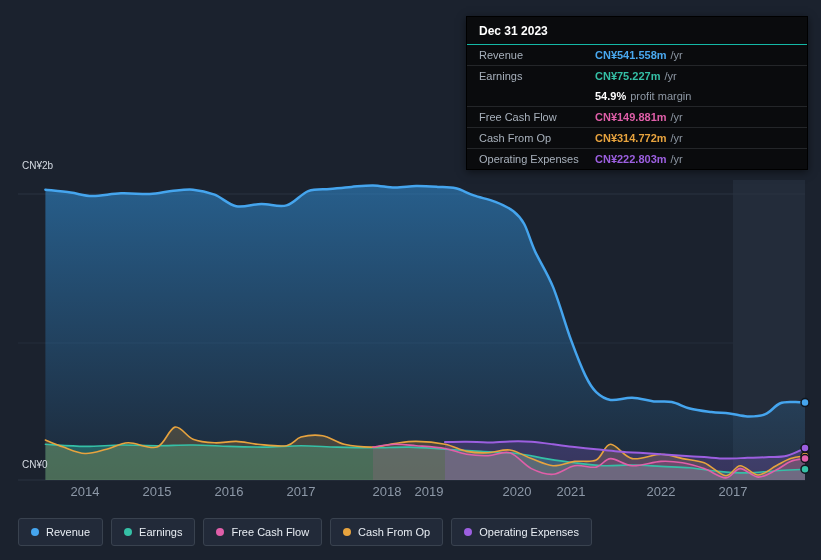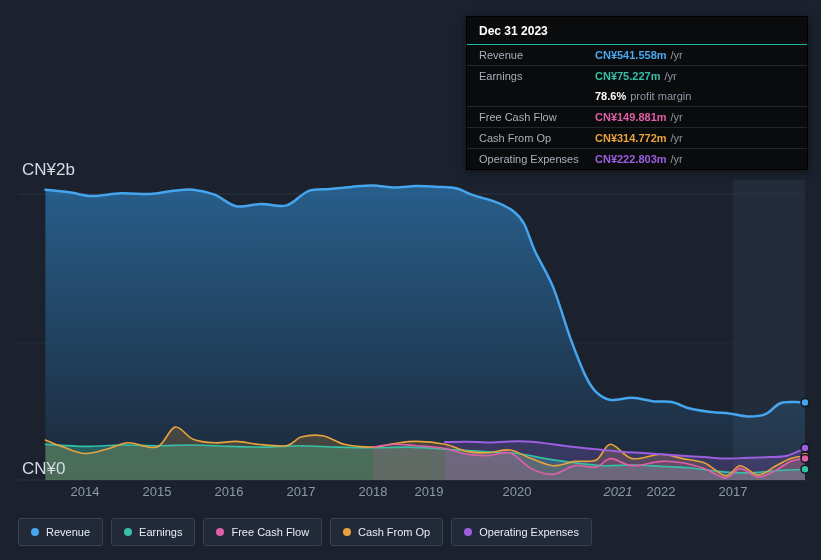--- a/index.html
+++ b/index.html
@@ -1,18 +1,18 @@
 <!DOCTYPE html>
 <html><head>
 <meta charset="utf-8">
 <style>
   html,body{margin:0;padding:0;background:#1b222e;}
   #app{position:relative;width:821px;height:560px;background:#1b222e;font-family:"Liberation Sans",sans-serif;overflow:hidden;}
   #chart-svg{position:absolute;left:0;top:0;}
-  .ylabel{position:absolute;font-size:17px;color:#d5dbe3;}
+  .ylabel{position:absolute;font-size:10px;color:#d5dbe3;}
   #ylabel-top{left:22px;top:160px;}
   #ylabel-bottom{left:22px;top:459px;}
   #x-axis span{position:absolute;top:484px;width:44px;text-align:center;font-size:13px;color:#8d98a7;}
   .tooltip{position:absolute;left:466px;top:16px;width:340px;background:#0a0b0d;border:1px solid #000;box-shadow:0 2px 8px rgba(0,0,0,0.5);}
   .tt-title{padding:7px 12px 6px;font-size:12px;font-weight:bold;color:#ffffff;border-bottom:1px solid #14b8a6;}
   .tt-row{display:flex;align-items:baseline;padding:3px 12px;font-size:11px;line-height:14px;}
   .tt-row.bb{border-bottom:1px solid #242629;}
   .tt-label{flex:0 0 116px;color:#a8b1bc;}
   .tt-value b{font-weight:bold;}
   .tt-value i{font-style:normal;color:#8d97a3;margin-left:4px;}
@@ -52,41 +52,41 @@
       <circle cx="805.0" cy="448.1" r="4" fill="#9c5fe0" stroke="#10151d" stroke-width="1.5"></circle>
     </svg>
 
   <div class="ylabel" id="ylabel-top">CN¥2b</div>
   <div class="ylabel" id="ylabel-bottom">CN¥0</div>
   <div id="x-axis">
       <span style="left: 63px;">2014</span>
       <span style="left: 135px;">2015</span>
       <span style="left: 207px;">2016</span>
       <span style="left: 279px;">2017</span>
-      <span style="left: 351px; text-align: center;">2018</span>
+      <span style="left: 365px; text-align: center;">2018</span>
       <span style="left: 407px;">2019</span>
       <span style="left: 495px;">2020</span>
-      <span style="left: 596px; font-style: italic;">2021</span>
+      <span style="left: 549px;">2021</span>
       <span style="left: 639px;">2022</span>
       <span style="left: 711px;">2017</span>
     </div>
 
   <div class="tooltip">
     <div class="tt-title">Dec 31 2023</div>
     <div class="tt-row bb">
       <span class="tt-label">Revenue</span>
       <span class="tt-value"><b style="color: rgb(73, 168, 239);">CN¥541.558m</b><i>/yr</i></span>
     </div>
     <div class="tt-row">
       <span class="tt-label">Earnings</span>
       <span class="tt-value"><b style="color: rgb(53, 192, 166);">CN¥75.227m</b><i>/yr</i></span>
     </div>
     <div class="tt-row bb">
       <span class="tt-label"></span>
-      <span class="tt-value"><b style="color: rgb(255, 255, 255);">78.6%</b><i>profit margin</i></span>
+      <span class="tt-value"><b style="color: rgb(255, 255, 255);">54.9%</b><i>profit margin</i></span>
     </div>
     <div class="tt-row bb">
       <span class="tt-label">Free Cash Flow</span>
       <span class="tt-value"><b style="color: rgb(224, 95, 169);">CN¥149.881m</b><i>/yr</i></span>
     </div>
     <div class="tt-row bb">
       <span class="tt-label">Cash From Op</span>
       <span class="tt-value"><b style="color: rgb(231, 163, 62);">CN¥314.772m</b><i>/yr</i></span>
     </div>
     <div class="tt-row">

